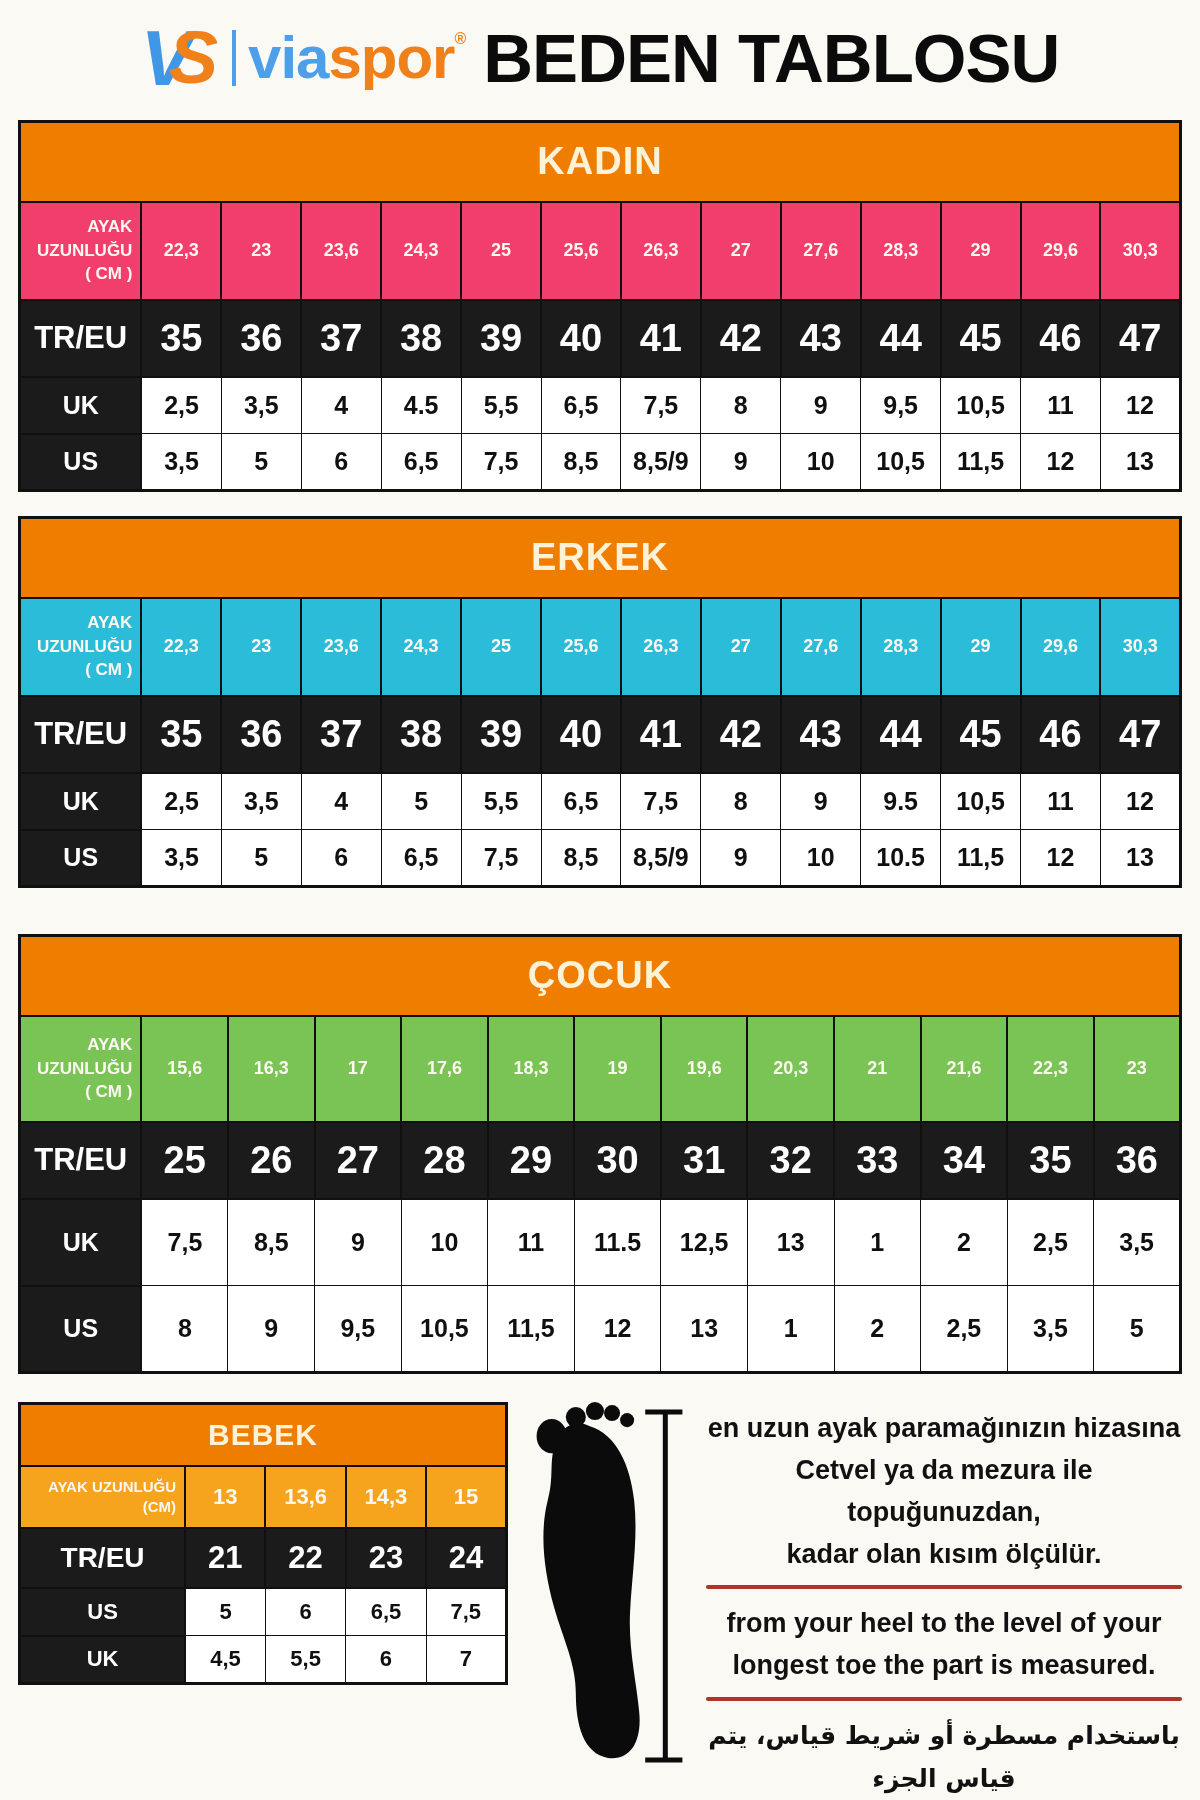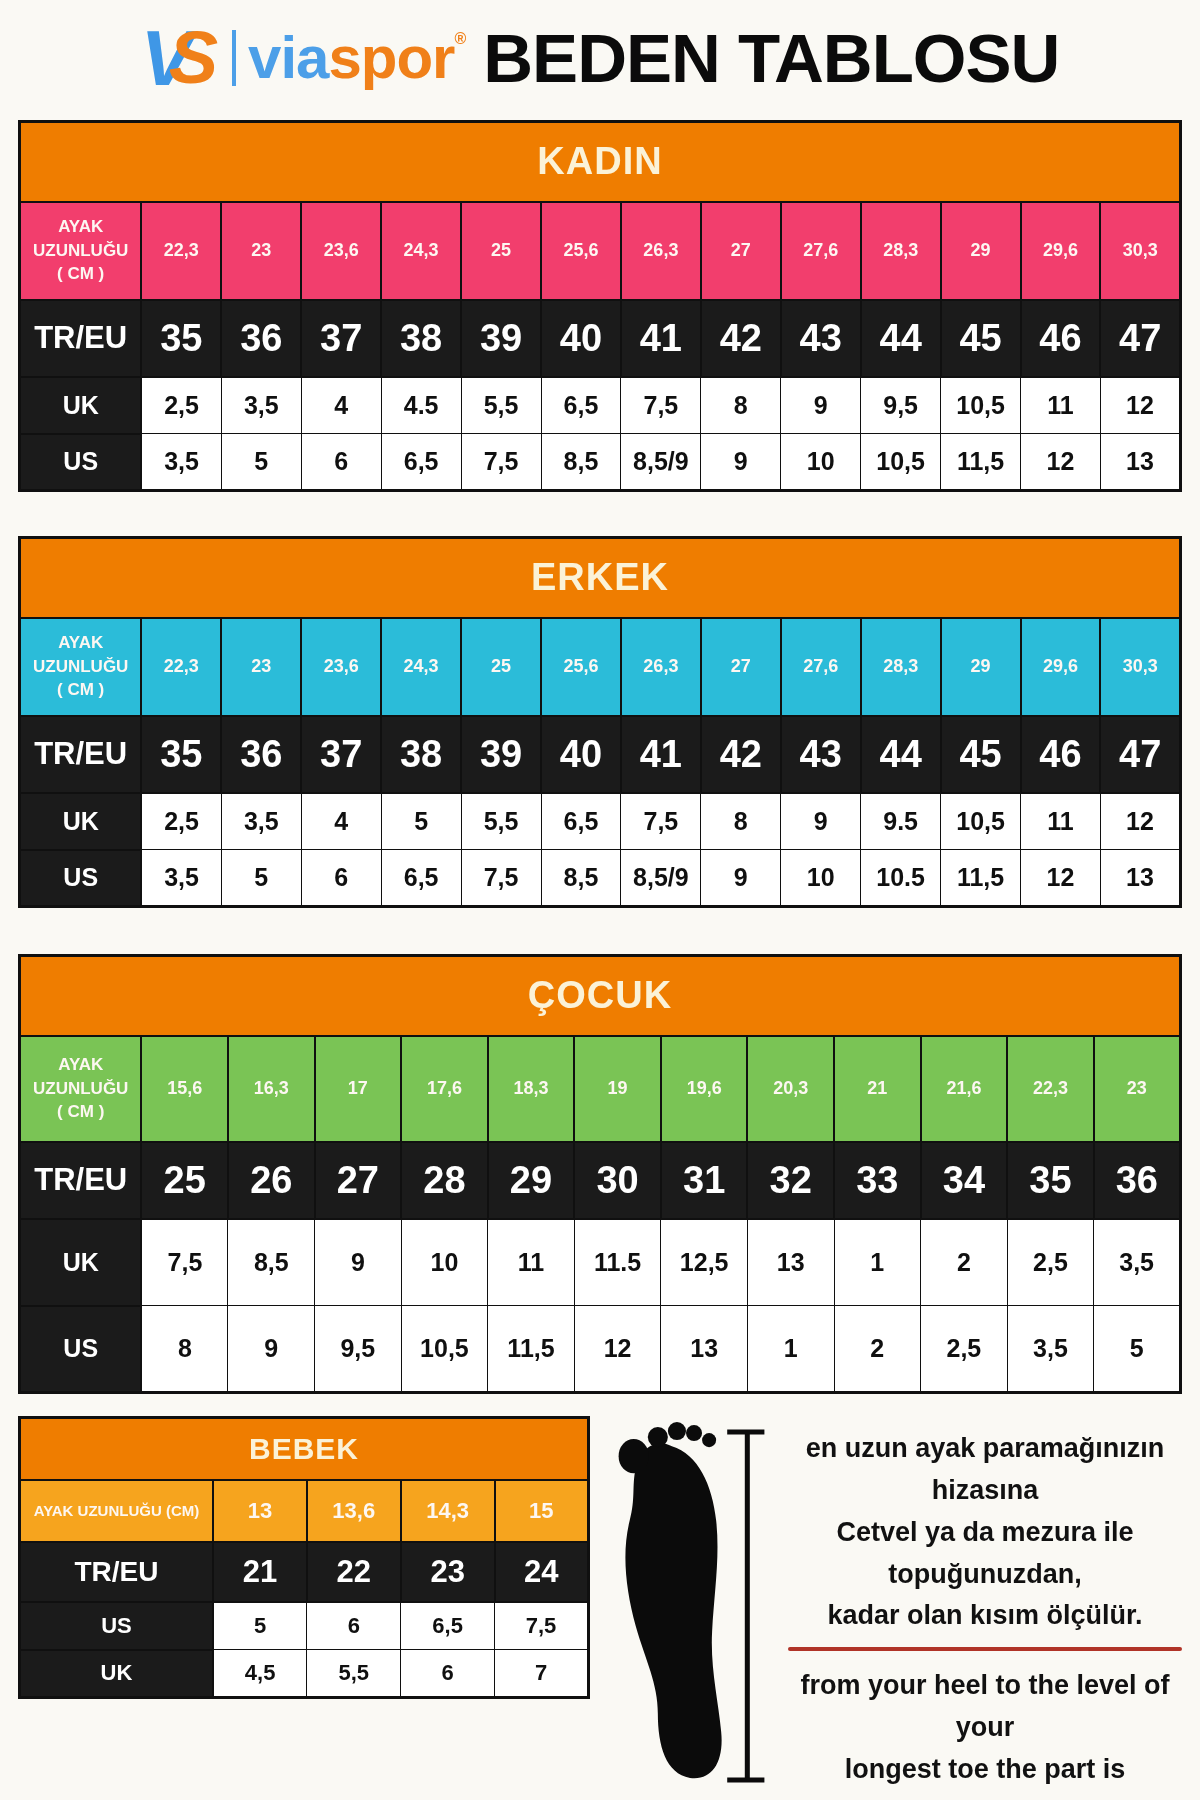--- a/index.html
+++ b/index.html
@@ -29,37 +29,37 @@
   .logo-word { font-size: 60px; font-weight: 900; letter-spacing: -1px; line-height: 1; }
   .logo-via  { color: #4C9FE8; }
   .logo-spor { color: #F08019; }
   .logo-reg  { color: #F08019; font-size: 16px; font-weight: 700; vertical-align: 34px; }
   .page-title {
     color: #0B0B0B; font-size: 69px; font-weight: 900; letter-spacing: -1px;
     white-space: nowrap;
   }
 
   
-  .table-host { margin-bottom: 44px; }
+  .table-host { margin-bottom: 24px; }
   .table-host.gap-lg { margin-bottom: 46px; }
   .table-host.gap-sm { margin-bottom: 22px; }
   table.size-table {
     width: 100%; border-collapse: collapse; table-layout: fixed;
     border: 3px solid #101010; background: #fff;
   }
   .size-table td {
     border: 2px solid #101010; text-align: center; vertical-align: middle;
     font-weight: 700; overflow: hidden;
   }
   .title-cell {
     background: #EF7D00; color: #FBF2D7; font-size: 38px; font-weight: 900;
     height: 80px; letter-spacing: 1px;
   }
   .row-cm td { color: #FDF7F2; font-size: 18px; height: 98px; }
-  .row-cm .label-cell { font-size: 17px; line-height: 1.4; padding: 0 8px; }
+  .row-cm .label-cell { font-size: 17px; line-height: 1.4; padding: 0 8px; text-align: right; }
   .row-tr td { background: #1B1B1B; color: #FFFFFF; font-size: 38px; height: 77px; }
   .row-tr .label-cell { font-size: 31px; }
   .row-uk td, .row-us td {
     background: #FFFFFF; color: #101010; font-size: 25px; height: 57px;
     border-width: 1.5px;
   }
   .row-uk .label-cell, .row-us .label-cell {
     background: #1B1B1B; color: #FFFFFF; font-size: 25px; border-width: 2px;
   }
   .theme-kadin .row-cm td { background: #F23E6D; }
@@ -73,21 +73,21 @@
   
   .theme-bebek .title-cell { height: 62px; font-size: 30px; }
   .theme-bebek .row-cm td { height: 62px; font-size: 22px; }
   .theme-bebek .row-cm .label-cell { font-size: 15px; line-height: 1.3; }
   .theme-bebek .row-tr td { height: 60px; font-size: 31px; }
   .theme-bebek .row-tr .label-cell { font-size: 28px; }
   .theme-bebek .row-uk td, .theme-bebek .row-us td { height: 48px; font-size: 22px; }
 
   
   .bottom { display: flex; align-items: flex-start; gap: 20px; }
-  .bebek-wrap { width: 572px; flex: none; margin-bottom: 0; }
+  .bebek-wrap { width: 490px; flex: none; margin-bottom: 0; margin-top: 6px; }
   .foot-fig { flex: none; width: 158px; padding-top: 4px; }
   .instructions { flex: 1; padding-top: 12px; text-align: center; }
   .instr { color: #111; font-size: 27px; font-weight: 700; line-height: 1.55; }
   .instr.ar { font-family: "DejaVu Sans", sans-serif; font-size: 25px; line-height: 1.7; }
   .instr.ar.first { margin-top: 4px; }
   .red-rule { height: 4px; background: #B03427; border-radius: 2px; margin: 10px 0 14px 0; }
 </style>
 </head>
 <body>
 

